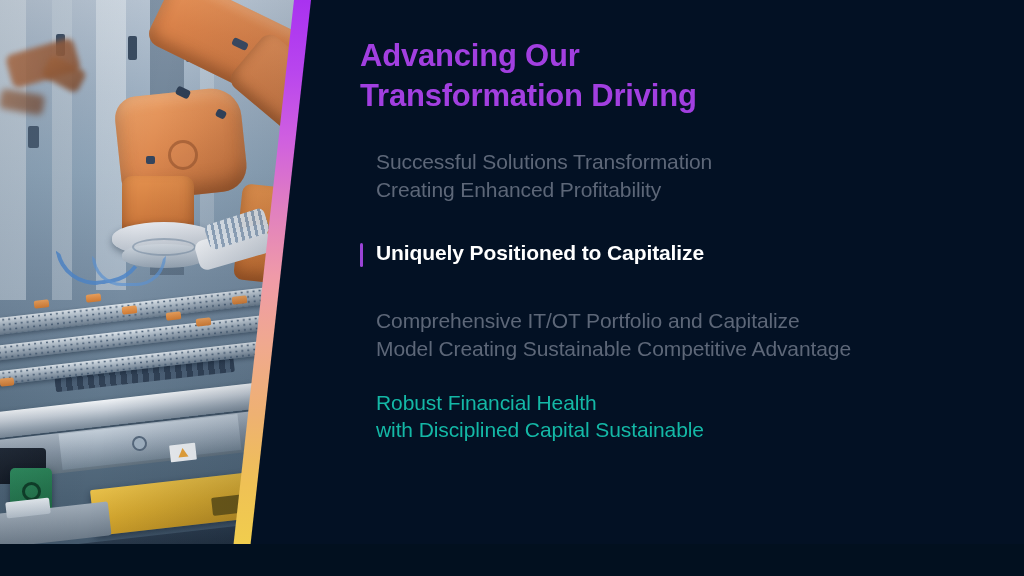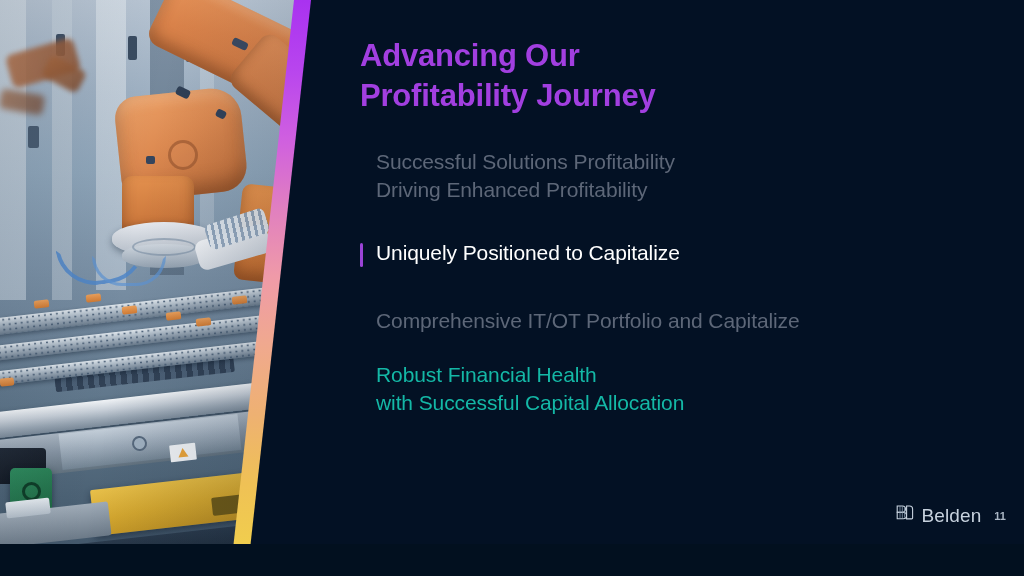--- a/index.html
+++ b/index.html
@@ -312,21 +312,21 @@
     padding-left:18px;
     margin-bottom:26px;
   }
   .agenda-line {
     font-size:21px;
     line-height:1.32;
     letter-spacing:-0.1px;
   }
   .dim      .agenda-line { color:#5d6778; }
   .dim-more .agenda-line { color:#14b8a6; }
-  .active   .agenda-line { color:#ffffff; }
+  .active   .agenda-line { color:#ffffff;font-weight:bold; }
 
   .accent-bar {
     position:absolute; left:2px; top:4px;
     width:3px; height:calc(100% - 4px);
     background:#9b44d6;
     border-radius:2px;
   }
 
   
   #item-1 { margin-bottom:36px; }
@@ -419,61 +419,42 @@
     <div class="ph" id="ph-base"></div>
     <div class="ph" id="ph-shade"></div>
   </div>
 
   <div id="accent-diagonal"></div>
 
   <div id="content">
 
     <div id="title-block">
       <div class="title-line">Advancing Our</div>
-      <div class="title-line">Profitability Journey</div>
+      <div class="title-line">Transformation Driving</div>
     </div>
 
     <div id="agenda">
 
       <div class="agenda-item dim" id="item-1">
-        <div class="agenda-line">Successful Solutions Profitability</div>
-        <div class="agenda-line">Driving Enhanced Profitability</div>
+        <div class="agenda-line">Successful Solutions Transformation</div>
+        <div class="agenda-line">Creating Enhanced Profitability</div>
       </div>
 
       <div class="agenda-item active" id="item-2">
         <div class="accent-bar"></div>
         <div class="agenda-line">Uniquely Positioned to Capitalize</div>
       </div>
 
       <div class="agenda-item dim" id="item-3">
         <div class="agenda-line">Comprehensive IT/OT Portfolio and Capitalize</div>
+        <div class="agenda-line">Model Creating Sustainable Competitive Advantage</div>
       </div>
 
       <div class="agenda-item dim-more" id="item-4">
         <div class="agenda-line">Robust Financial Health</div>
-        <div class="agenda-line">with Successful Capital Allocation</div>
+        <div class="agenda-line">with Disciplined Capital Sustainable</div>
       </div>
 
     </div>
   </div>
 
-  <div id="footer">
-    <div id="brand">
-      <span>
-        <svg width="21" height="21" viewBox="0 0 21 21" aria-hidden="true">
-          <g fill="none" stroke="#c7d2de" stroke-width="1.1">
-            <path d="M3.2 3.0 h5.2 a3.1 3.1 0 0 1 0 6.2 h-5.2 z"></path>
-            <path d="M3.2 9.2 h6.0 a3.3 3.3 0 0 1 0 6.6 h-6.0 z"></path>
-          </g>
-          <g fill="none" stroke="#8fa0b3" stroke-width="0.9" opacity="0.85">
-            <path d="M6.0 3.0 v12.8"></path>
-            <path d="M8.3 3.4 v12.0"></path>
-            <path d="M10.6 4.4 v10.2"></path>
-          </g>
-          <path d="M12.6 3.0 h3.0 a3.0 3.0 0 0 1 3.0 3.0 v9.0 a0.9 0.9 0 0 1 -0.9 0.9 h-5.1 z" fill="none" stroke="#c7d2de" stroke-width="1.1"></path>
-        </svg>
-      </span>
-      <span id="brand-name">Belden</span>
-    </div>
-    <span id="page-number">11</span>
-  </div>
 
 </div>
 
 </body></html>

